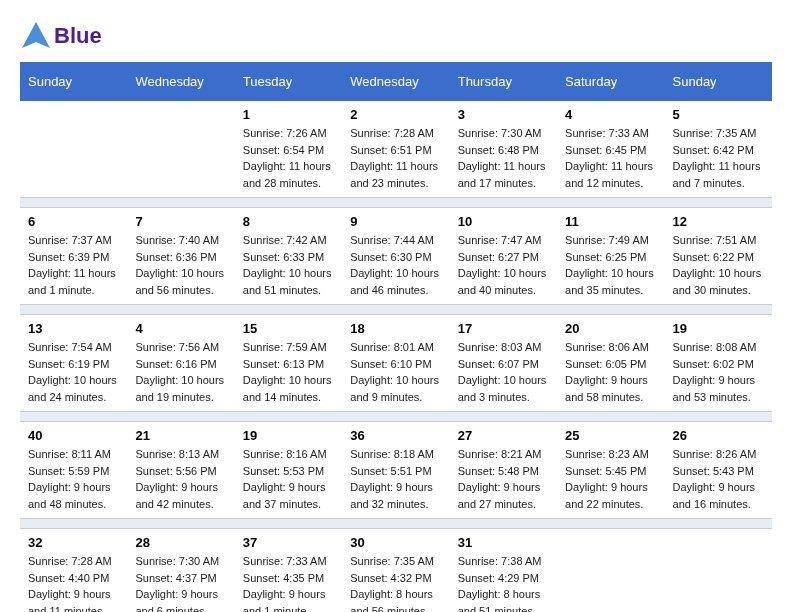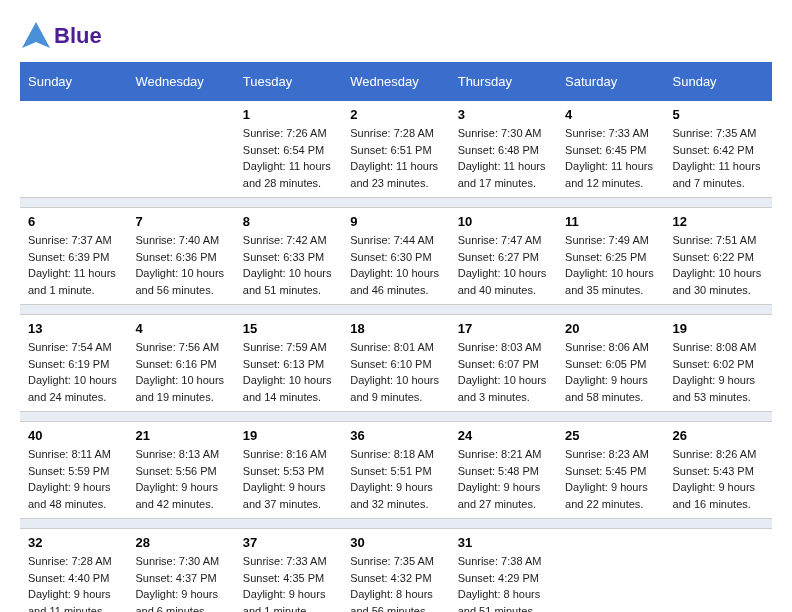--- a/index.html
+++ b/index.html
@@ -229,21 +229,21 @@
         </td>
         <td>
           <div class="day-number">19</div>
           <div class="day-detail">Sunrise: 8:16 AM<br>Sunset: 5:53 PM<br>Daylight: 9 hours<br>and 37 minutes.</div>
         </td>
         <td>
           <div class="day-number">36</div>
           <div class="day-detail">Sunrise: 8:18 AM<br>Sunset: 5:51 PM<br>Daylight: 9 hours<br>and 32 minutes.</div>
         </td>
         <td>
-          <div class="day-number">24</div>
+          <div class="day-number">27</div>
           <div class="day-detail">Sunrise: 8:21 AM<br>Sunset: 5:48 PM<br>Daylight: 9 hours<br>and 27 minutes.</div>
         </td>
         <td>
           <div class="day-number">25</div>
           <div class="day-detail">Sunrise: 8:23 AM<br>Sunset: 5:45 PM<br>Daylight: 9 hours<br>and 22 minutes.</div>
         </td>
         <td>
           <div class="day-number">26</div>
           <div class="day-detail">Sunrise: 8:26 AM<br>Sunset: 5:43 PM<br>Daylight: 9 hours<br>and 16 minutes.</div>
         </td>

